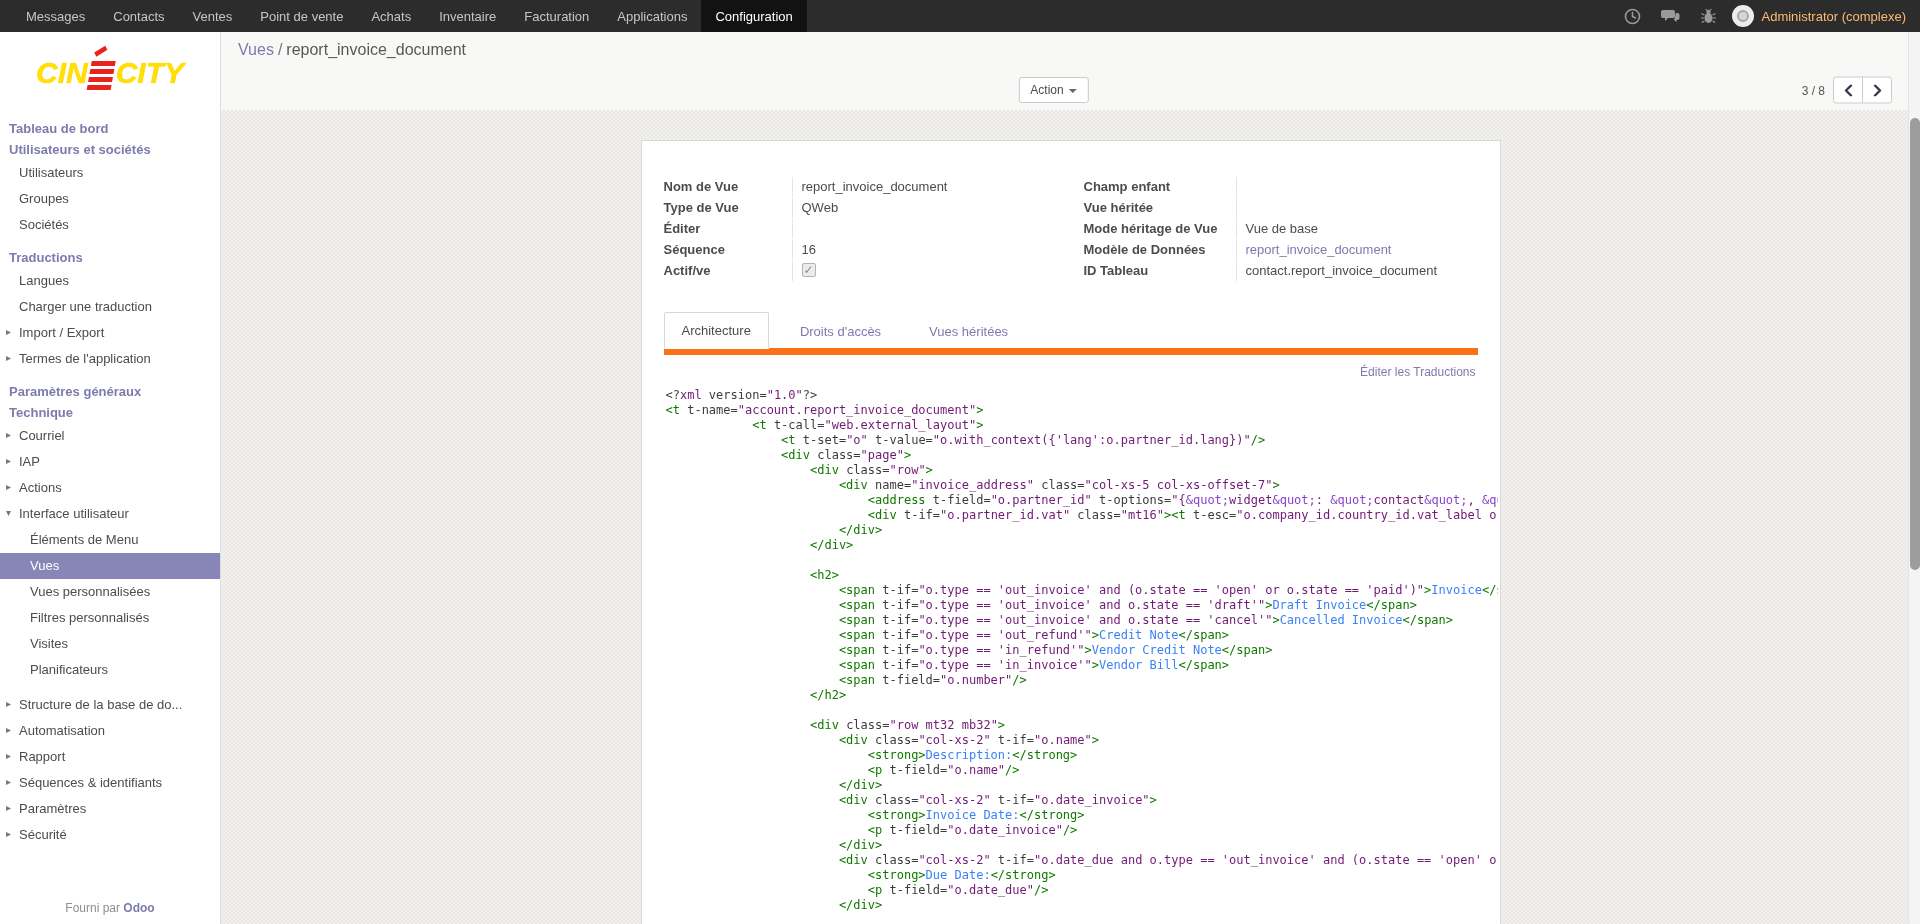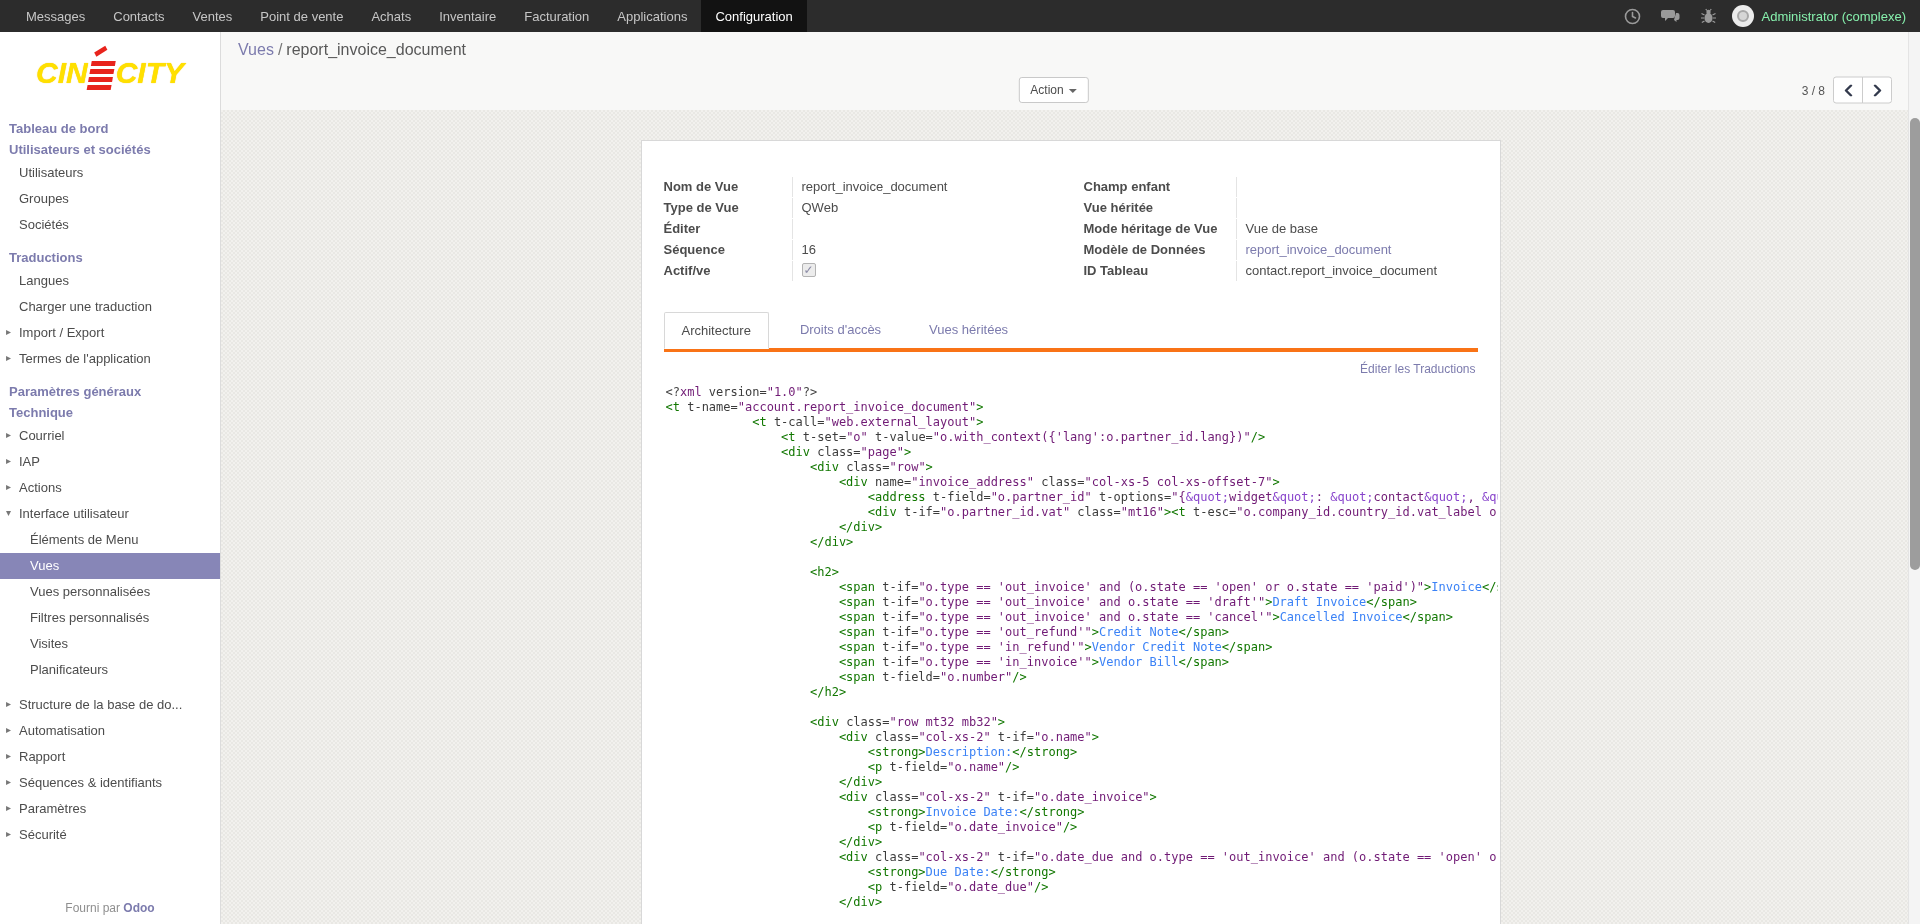--- a/index.html
+++ b/index.html
@@ -8,21 +8,21 @@
   
   .topbar { height:32px; background:#2c2c2c; display:flex; align-items:stretch; justify-content:space-between; }
   .tb-left { display:flex; align-items:stretch; padding-left:12px; }
   .tb-item { color:#c6c6c6; font-size:13px; display:flex; align-items:center; padding:0 14px; cursor:pointer; white-space:nowrap; }
   .tb-item.active { background:#121212; color:#ffffff; }
   .tb-right { display:flex; align-items:center; gap:8px; padding-right:14px; color:#c2c2c2; }
   .tb-icon { width:30px; height:32px; display:flex; align-items:center; justify-content:center; cursor:pointer; }
   .tb-user { display:flex; align-items:center; gap:8px; cursor:pointer; }
   .avatar { width:22px; height:22px; border-radius:50%; background:#ececec; display:flex; align-items:center; justify-content:center; }
   .avatar .inner { width:12px; height:12px; border-radius:50%; border:2px solid #a8a8a8; background:#d6d6d6; }
-  .tb-username { font-size:13px; color:#86efac; }
+  .tb-username { font-size:13px; color:#fdba74; }
 
   
   .app { display:flex; height:892px; }
 
   
   .sidebar { width:221px; background:#ffffff; border-right:1px solid #dcdcdc; display:flex; flex-direction:column; overflow:hidden; }
   .logo { height:82px; display:flex; align-items:center; justify-content:center; font-style:italic; font-weight:bold; font-size:30px; letter-spacing:0px; cursor:pointer; }
   .logo .ytxt { color:#ffe000; text-shadow:0 0 1px #f5c400; }
   .logo .ebar { display:inline-flex; flex-direction:column; gap:3px; margin:0 2px; transform:skewX(-10deg); position:relative; top:-2px; }
   .logo .ebar i { display:block; width:24px; height:5px; background:#e8231c; }
@@ -72,21 +72,21 @@
   .f-row { display:flex; min-height:19px; }
   .f-row + .f-row { margin-top:1px; }
   .f-label { font-weight:bold; color:#4c4c4c; font-size:13px; padding:2px 6px 2px 0; line-height:16px; }
   .fgroup.left .f-label { width:128px; flex:none; }
   .fgroup.right .f-label { width:152px; flex:none; }
   .f-value { flex:1; border-left:1px solid #e4e4e4; padding:2px 0 2px 9px; font-size:13px; color:#4c4c4c; line-height:16px; }
   .f-value.link { color:#7c7bad; cursor:pointer; }
   .o-checkbox { width:14px; height:14px; border:1px solid #b3b3b3; border-radius:2px; background:#ececec; display:flex; align-items:center; justify-content:center; font-size:12px; color:#8a8aa5; line-height:1; }
 
   
-  .tabs { display:flex; margin-top:30px; border-bottom:4px solid #f97316; }
+  .tabs { display:flex; margin-top:30px; border-bottom:7px solid #f97316;align-items:flex-end; }
   .tab { font-size:13px; padding:10px 17px; cursor:pointer; color:#7c7bad; position:relative; top:1px; margin-right:14px; }
   .tab.active { background:#fff; border:1px solid #d8d8d8; border-bottom:1px solid #ffffff; border-radius:2px 2px 0 0; color:#4c4c4c; }
   .translate-row { text-align:right; padding:7px 2px 2px 0; }
   .translate-link { font-size:12px; color:#7c7bad; cursor:pointer; }
 
   
   .code { margin:6px -20px 0 2px; font-family:"DejaVu Sans Mono",monospace; font-size:12px; line-height:15px; white-space:pre; overflow:hidden; cursor:text; }
   .code-line { height:15px; }
   .tk-t { color:#117700; }
   .tk-a { color:#3c3c3c; }

